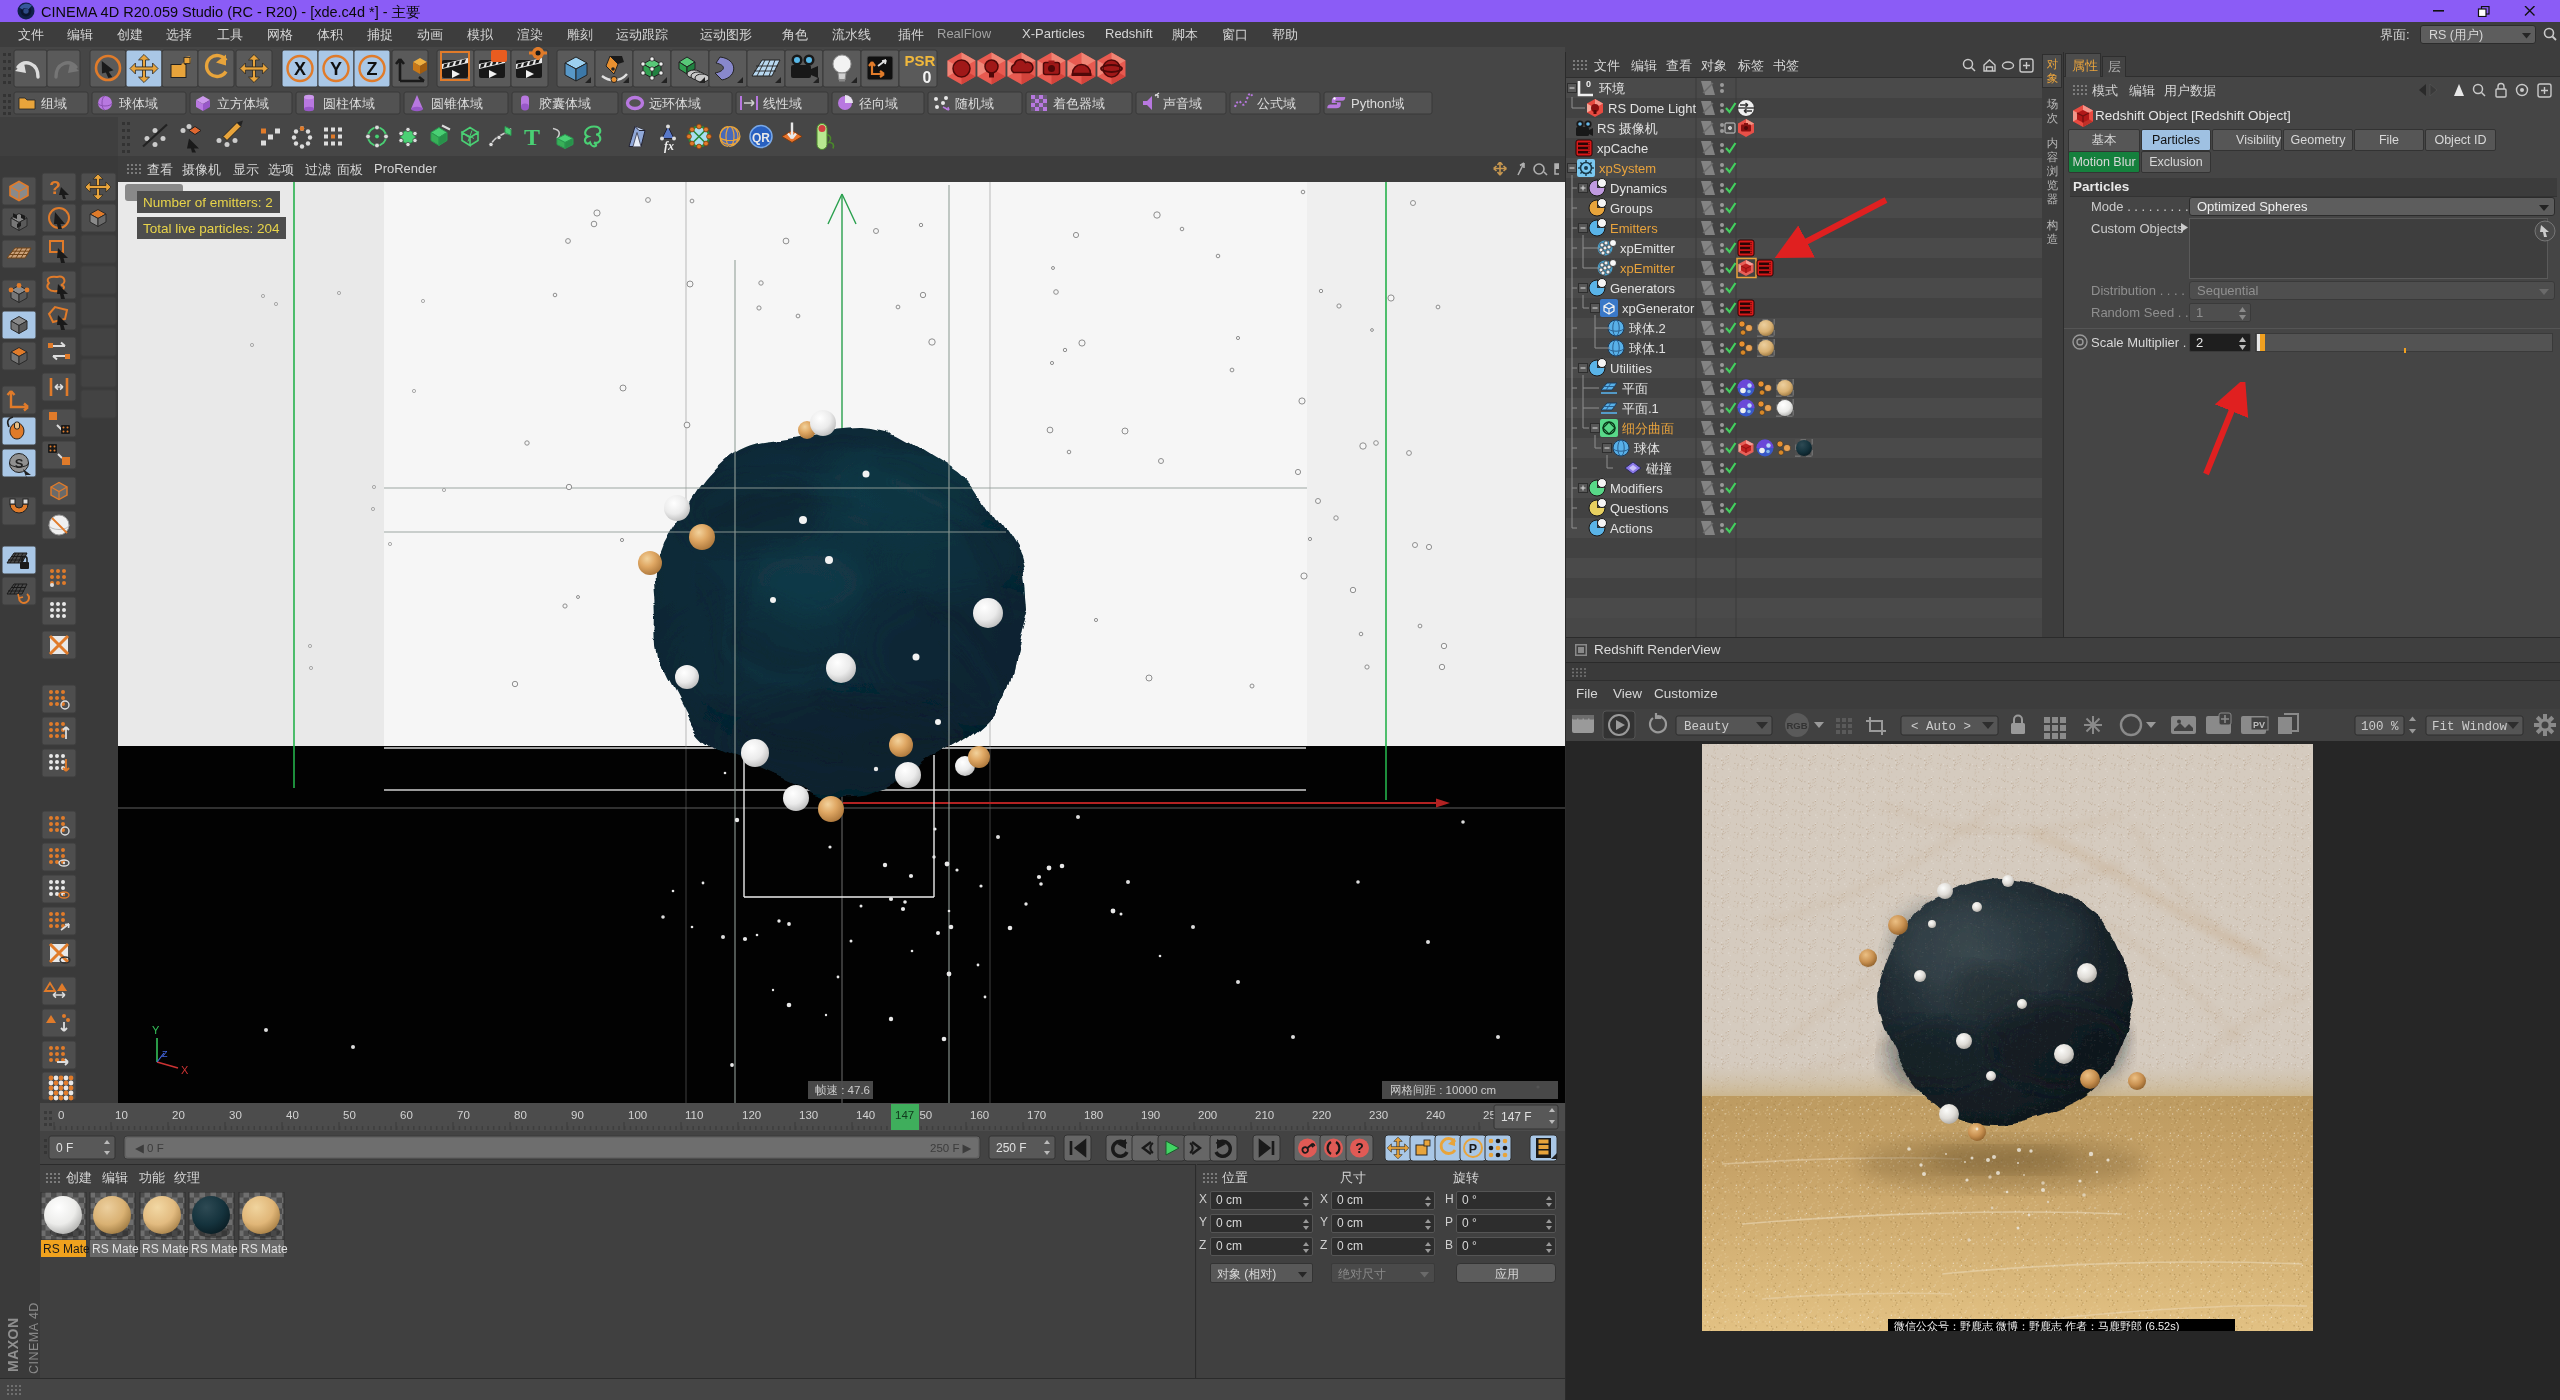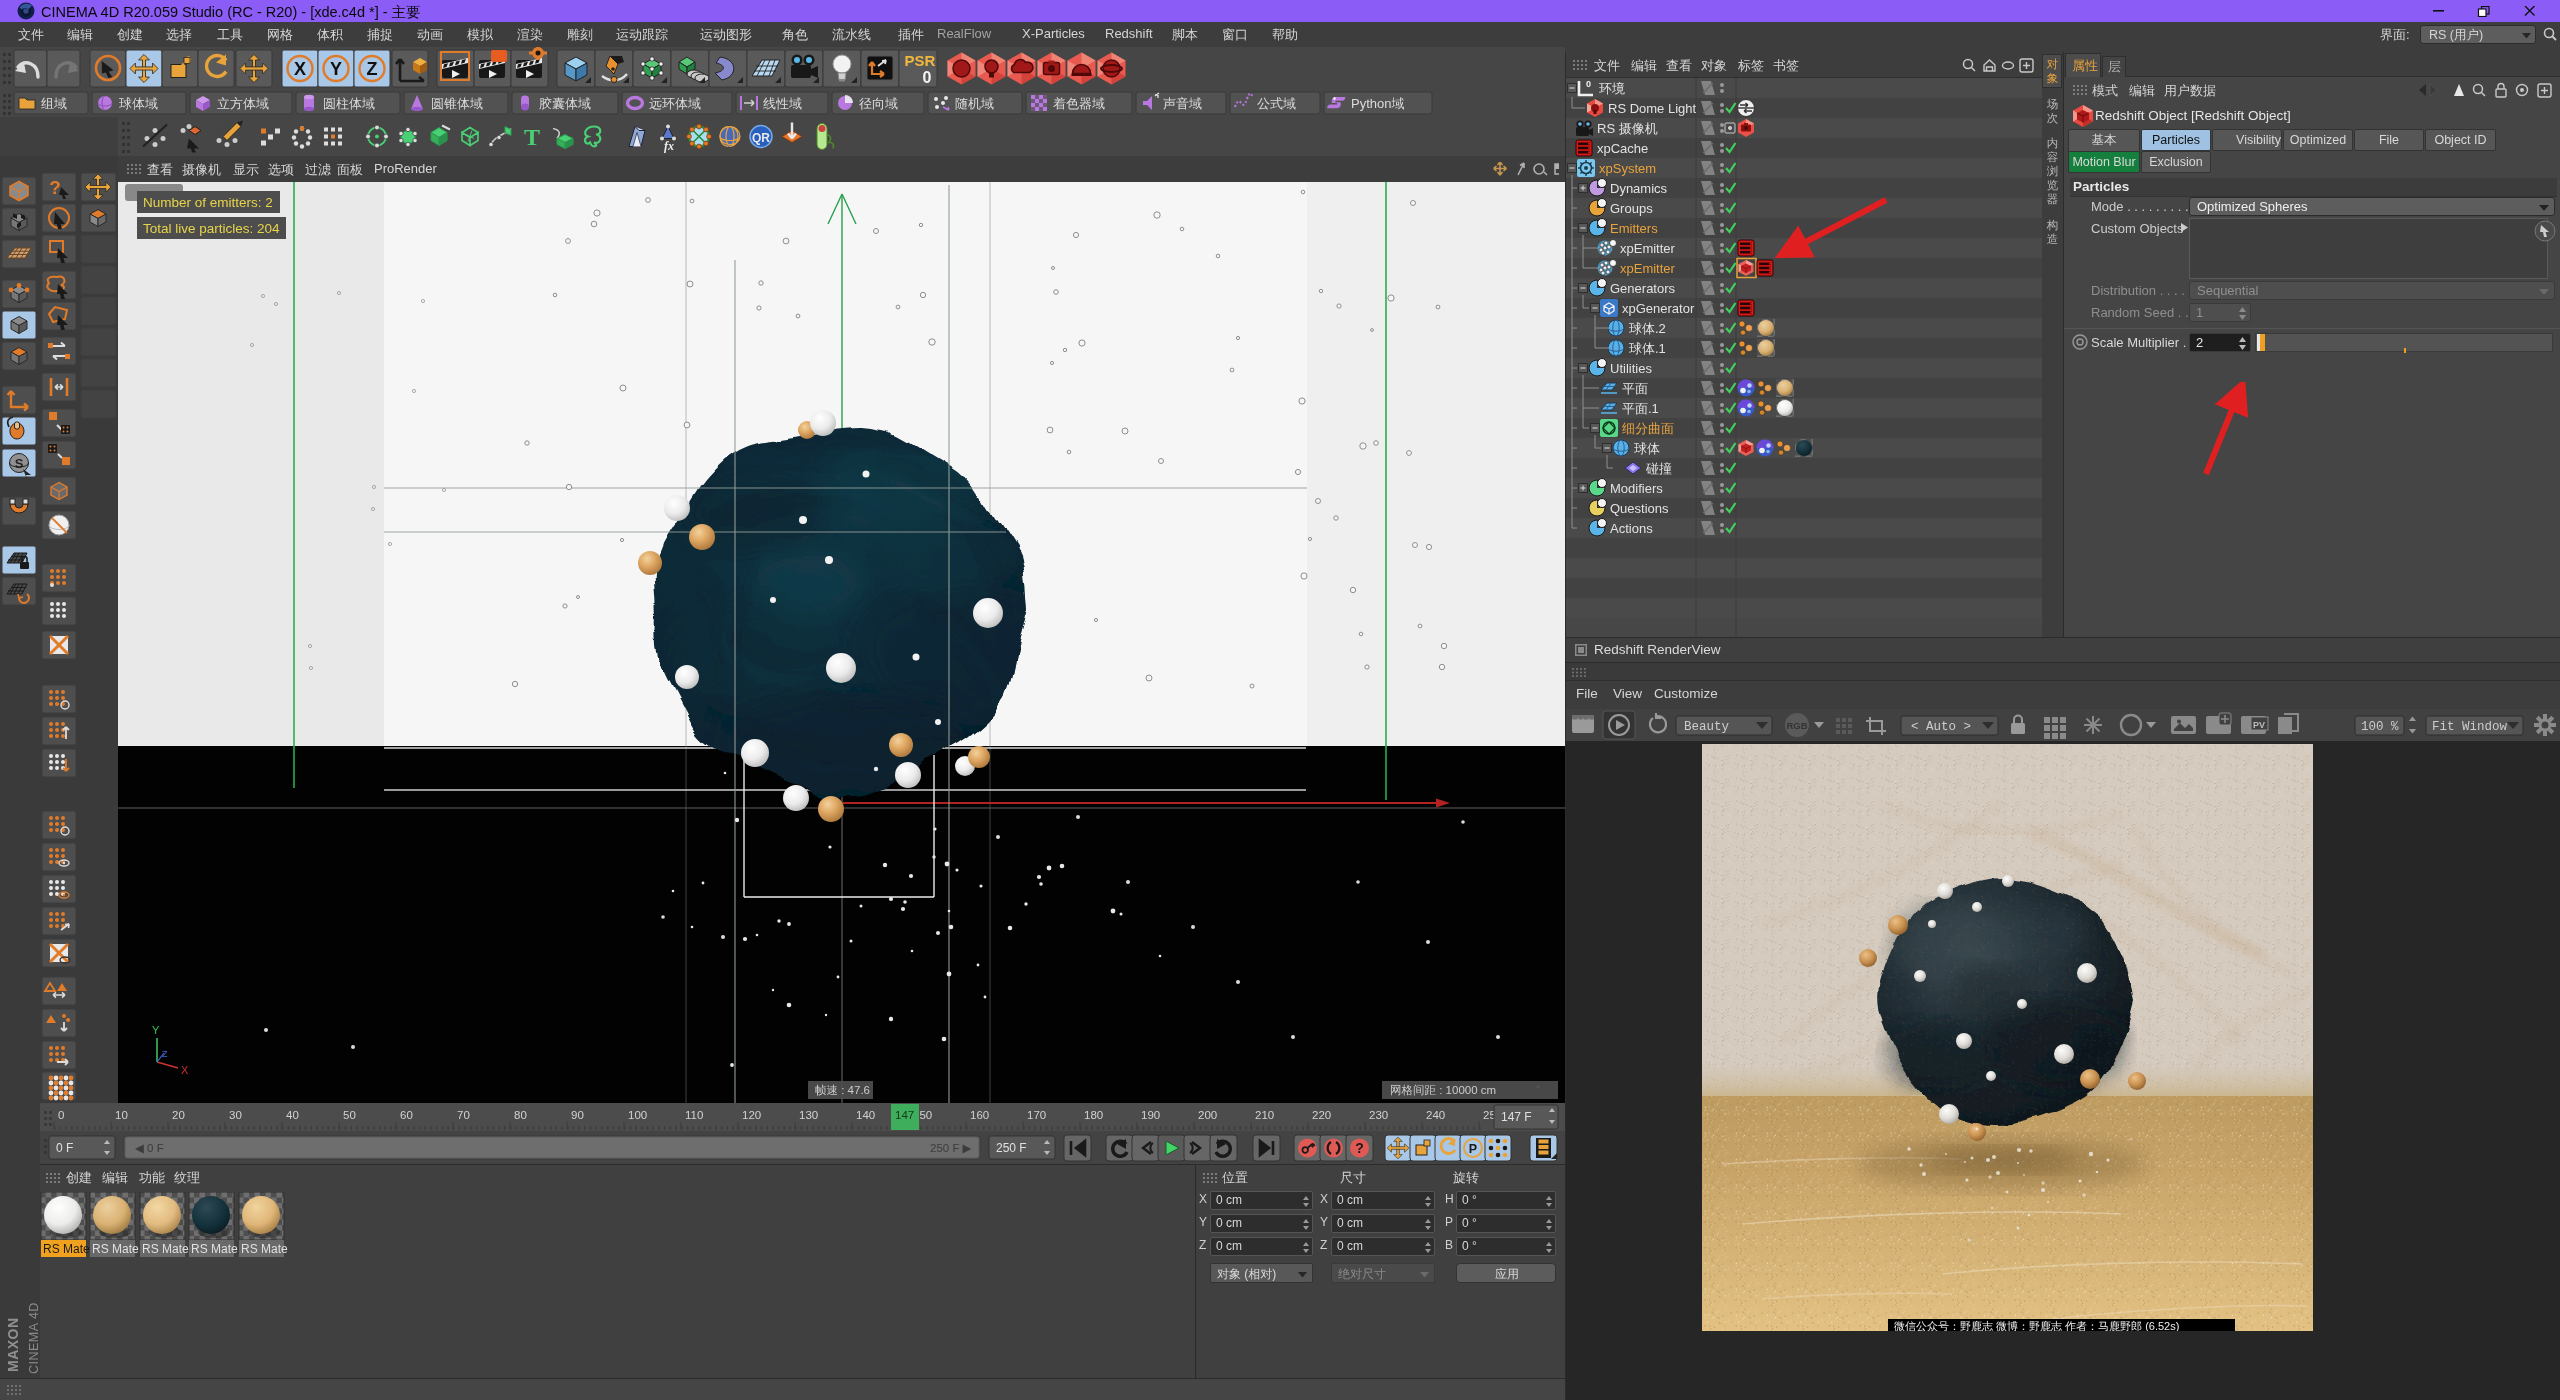--- a/index.html
+++ b/index.html
@@ -2532,21 +2532,21 @@
         <path d="M-10 -5.5 L0 0 L-10 5.5 Z" fill="#f4a598" opacity="0.85"></path>
         <path d="M0 11 L10 5.5 L0 0 Z" fill="#c03028"></path>
         <path d="M-6 -3 L0 -6 L6 -3 L6 3.5 L0 6.5 L-6 3.5 Z" fill="#b01818"></path>
         <path d="M-6 -3 L0 0 L6 -3 M0 0 L0 6.5" stroke="#701010" stroke-width="1.2" fill="none"></path>
       </g>
     </svg>
     <span class="ab" style="left:31px;top:56px;font-size:13.5px;color:#e6e6e6">Redshift Object [Redshift Object]</span>
     <div class="ab" style="left:4px;top:77px;width:72px;height:30px;background:#565656;border:1px solid #333;border-radius:2px;text-align:center"><span style="font-size:12.5px;color:#d8d8d8;line-height:20px">基本</span></div>
     <div class="ab" style="left:77px;top:77px;width:70px;height:22px;background:#9fc1e2;border:1px solid #333;border-radius:2px;text-align:center"><span style="font-size:12.5px;color:#111;line-height:20px">Particles</span></div>
     <div class="ab" style="left:148px;top:77px;width:70px;height:22px;background:#565656;border:1px solid #333;border-radius:2px;text-align:right"><span style="font-size:12.5px;color:#d8d8d8;line-height:20px">Visibility</span></div>
-    <div class="ab" style="left:219px;top:77px;width:70px;height:22px;background:#565656;border:1px solid #333;border-radius:2px;text-align:center"><span style="font-size:12.5px;color:#d8d8d8;line-height:20px">Optimized</span></div>
+    <div class="ab" style="left:219px;top:77px;width:70px;height:22px;background:#565656;border:1px solid #333;border-radius:2px;text-align:center"><span style="font-size:12.5px;color:#d8d8d8;line-height:20px">Geometry</span></div>
     <div class="ab" style="left:290px;top:77px;width:70px;height:22px;background:#565656;border:1px solid #333;border-radius:2px;text-align:center"><span style="font-size:12.5px;color:#d8d8d8;line-height:20px">File</span></div>
     <div class="ab" style="left:361px;top:77px;width:71px;height:22px;background:#565656;border:1px solid #333;border-radius:2px;text-align:center"><span style="font-size:12.5px;color:#d8d8d8;line-height:20px">Object ID</span></div>
     <div class="ab" style="left:4px;top:99px;width:72px;height:22px;background:#15803d;border:1px solid #333;border-radius:2px;text-align:center"><span style="font-size:12.5px;color:#d8d8d8;line-height:20px">Motion Blur</span></div>
     <div class="ab" style="left:77px;top:99px;width:70px;height:22px;background:#565656;border:1px solid #333;border-radius:2px;text-align:center"><span style="font-size:12.5px;color:#d8d8d8;line-height:20px">Exclusion</span></div>
     <div class="ab" style="left:6px;top:126px;width:487px;height:19px;background:#3c3c3c;border-bottom:1px solid #333">
       <span class="ab" style="left:3px;top:1px;font-size:13.5px;font-weight:bold;color:#e8e8e8">Particles</span>
     </div>
     <span class="ab" style="left:27px;top:147px;font-size:13px;color:#cccccc">Mode . . . . . . . . . .</span>
     <div class="ab" style="left:125px;top:145px;width:366px;height:19px;background:#5d5d5d;border:1px solid #2c2c2c;border-radius:3px">
       <span class="ab" style="left:7px;top:1px;font-size:13px;color:#eeeeee">Optimized Spheres</span>

